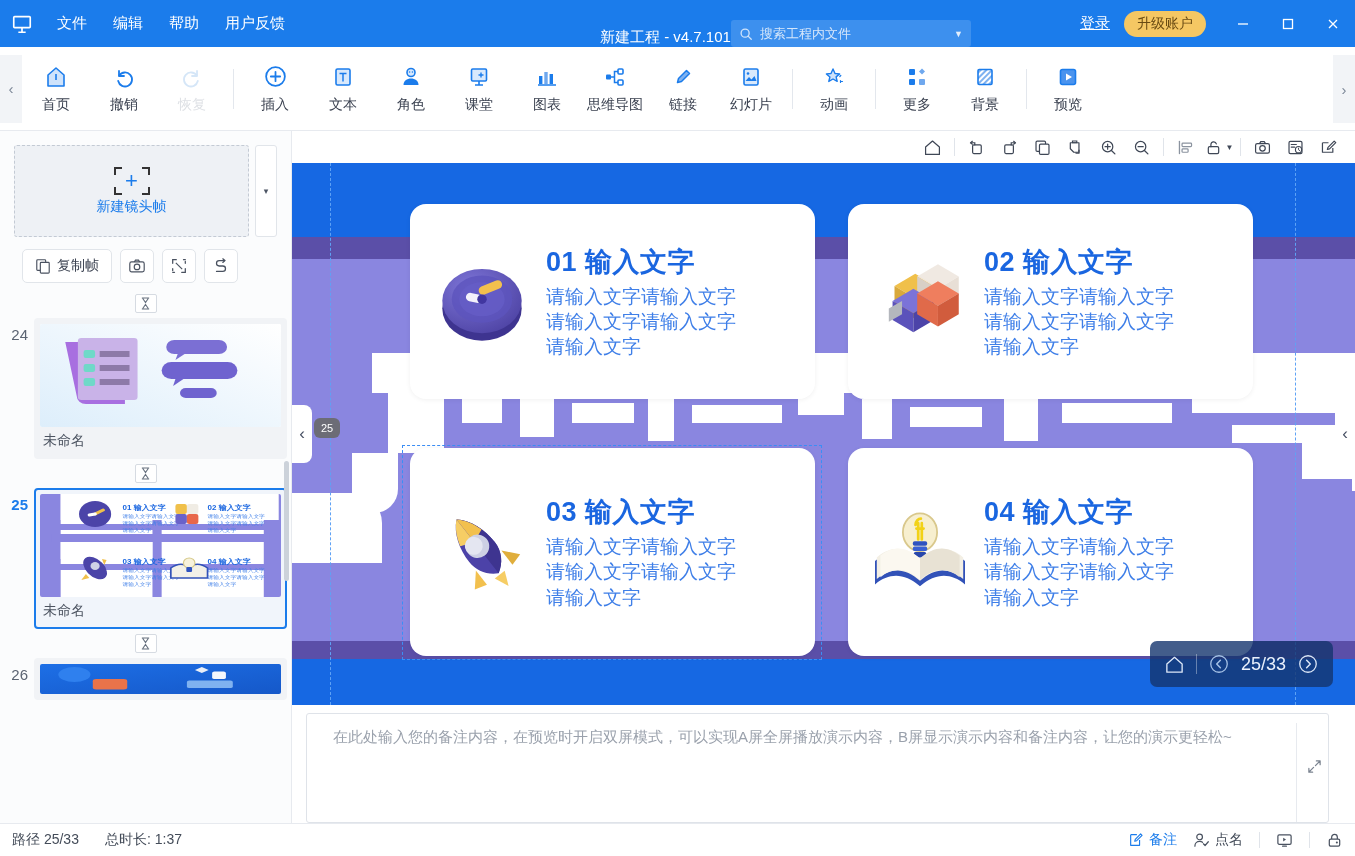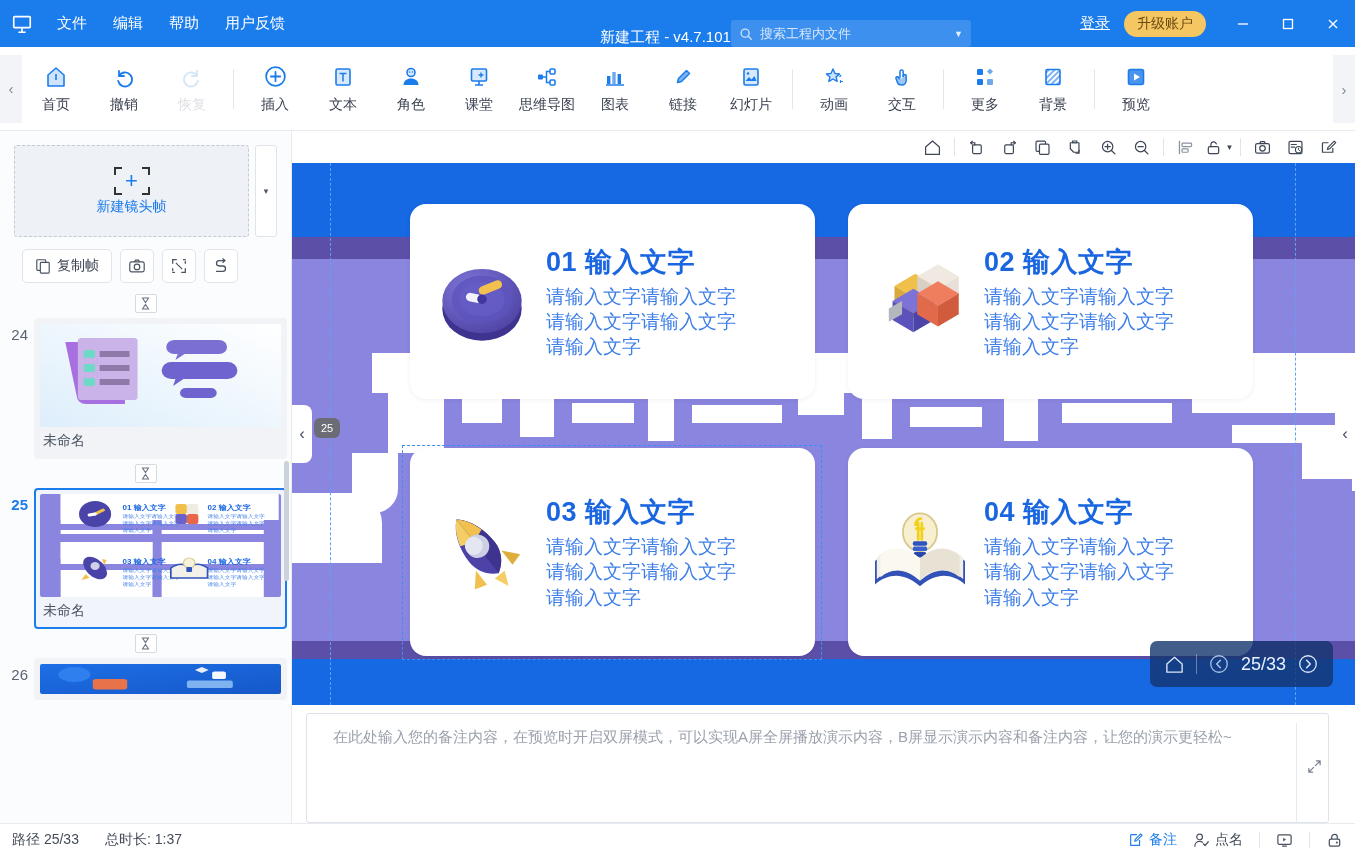--- a/index.html
+++ b/index.html
@@ -318,42 +318,42 @@
               <rect x="4.5" y="4" width="15" height="12" rx="1.2" fill="#d9e9fc" stroke="#1b7ceb" stroke-width="1.6"></rect>
               <path d="M12 16v4M8 20h8" stroke="#1b7ceb" stroke-width="1.6"></path>
               <path d="M14 7.5v5M11.5 10h5" stroke="#1b7ceb" stroke-width="1.4"></path>
             </svg>
         </span>
         <span class="rb-label">课堂</span>
       </div>
       <div class="rb-item">
         <span class="rb-ico">
           <svg width="24" height="24" viewBox="0 0 24 24">
+              <rect x="4" y="11" width="3.4" height="8" fill="#1b7ceb"></rect>
+              <rect x="9.3" y="7" width="3.4" height="12" fill="#6fa8ee"></rect>
+              <rect x="14.6" y="9" width="3.4" height="10" fill="#1b7ceb"></rect>
+              <path d="M3 20h18" stroke="#1b7ceb" stroke-width="1.5"></path>
+            </svg>
+        </span>
+        <span class="rb-label">图表</span>
+      </div>
+      <div class="rb-item">
+        <span class="rb-ico">
+          <svg width="24" height="24" viewBox="0 0 24 24">
               <rect x="3" y="9.5" width="5" height="5" rx="1" fill="#1b7ceb"></rect>
               <rect x="15" y="4" width="5" height="5" rx="1" fill="none" stroke="#1b7ceb" stroke-width="1.6"></rect>
               <rect x="15" y="15" width="5" height="5" rx="1" fill="none" stroke="#1b7ceb" stroke-width="1.6"></rect>
               <path d="M8 12h3.5v-5.5H15M11.5 12v5.5H15" fill="none" stroke="#1b7ceb" stroke-width="1.5"></path>
             </svg>
         </span>
         <span class="rb-label">思维导图</span>
       </div>
       <div class="rb-item">
         <span class="rb-ico">
           <svg width="24" height="24" viewBox="0 0 24 24">
-              <rect x="4" y="11" width="3.4" height="8" fill="#1b7ceb"></rect>
-              <rect x="9.3" y="7" width="3.4" height="12" fill="#6fa8ee"></rect>
-              <rect x="14.6" y="9" width="3.4" height="10" fill="#1b7ceb"></rect>
-              <path d="M3 20h18" stroke="#1b7ceb" stroke-width="1.5"></path>
-            </svg>
-        </span>
-        <span class="rb-label">图表</span>
-      </div>
-      <div class="rb-item">
-        <span class="rb-ico">
-          <svg width="24" height="24" viewBox="0 0 24 24">
               <path d="M15.5 5.5l3 3-8 8-4 1 1-4z" fill="#7fb2f0" stroke="#1b7ceb" stroke-width="1.5" stroke-linejoin="round"></path>
             </svg>
         </span>
         <span class="rb-label">链接</span>
       </div>
       <div class="rb-item">
         <span class="rb-ico">
           <svg width="24" height="24" viewBox="0 0 24 24">
               <rect x="5" y="4" width="14" height="16" rx="1.5" fill="#d9e9fc" stroke="#1b7ceb" stroke-width="1.6"></rect>
               <path d="M6.5 16l3.5-4 2.5 2.6 3-3.6 2 5z" fill="#1b7ceb"></path>
@@ -367,29 +367,20 @@
 
     <div class="rb-group">
       <div class="rb-item">
         <span class="rb-ico">
           <svg width="24" height="24" viewBox="0 0 24 24">
               <path d="M11 4l2 4.5 4.6.4-3.5 3 1.1 4.5L11 14l-4.2 2.4L7.9 12 4.4 8.9l4.6-.4z" fill="#cfe3fb" stroke="#1b7ceb" stroke-width="1.4" stroke-linejoin="round"></path>
               <path d="M18.5 15.5v2M20.5 16.5h-2M17.8 11.5l1-1" stroke="#1b7ceb" stroke-width="1.2" stroke-linecap="round"></path>
             </svg>
         </span>
         <span class="rb-label">动画</span>
-      </div>
-      <div class="rb-item">
-        <span class="rb-ico">
-          <svg width="24" height="24" viewBox="0 0 24 24">
-              <path d="M10 13V6.5a1.6 1.6 0 0 1 3.2 0V12" fill="none" stroke="#1b7ceb" stroke-width="1.5"></path>
-              <path d="M13.2 12v-1a1.5 1.5 0 0 1 3 0v4.3c0 2.6-1.8 4.7-4.4 4.7-2.3 0-4-1.3-4.6-3.3L6 13.6c-.3-.9.2-1.6 1-1.8.7-.2 1.4.2 1.7.9l.9 1.8" fill="#9fc6f2" stroke="#1b7ceb" stroke-width="1.5" stroke-linejoin="round"></path>
-            </svg>
-        </span>
-        <span class="rb-label">交互</span>
       </div>
     </div>
     <div class="rb-sep"></div>
 
     <div class="rb-group">
       <div class="rb-item">
         <span class="rb-ico">
           <svg width="24" height="24" viewBox="0 0 24 24">
               <rect x="4" y="4" width="6" height="6" rx="1" fill="#1b7ceb"></rect>
               <path d="M17 3.5l3 3-3 3-3-3z" fill="#6fa8ee"></path>

